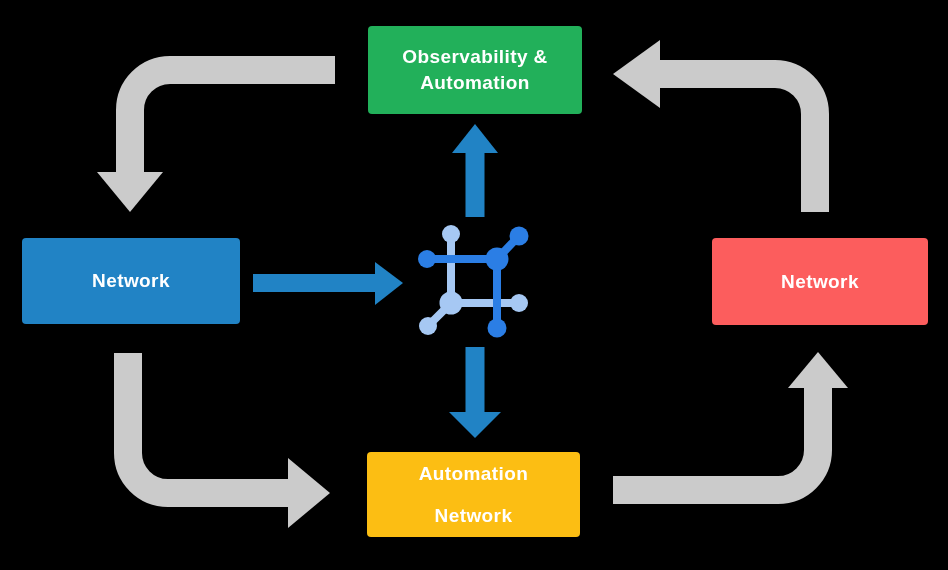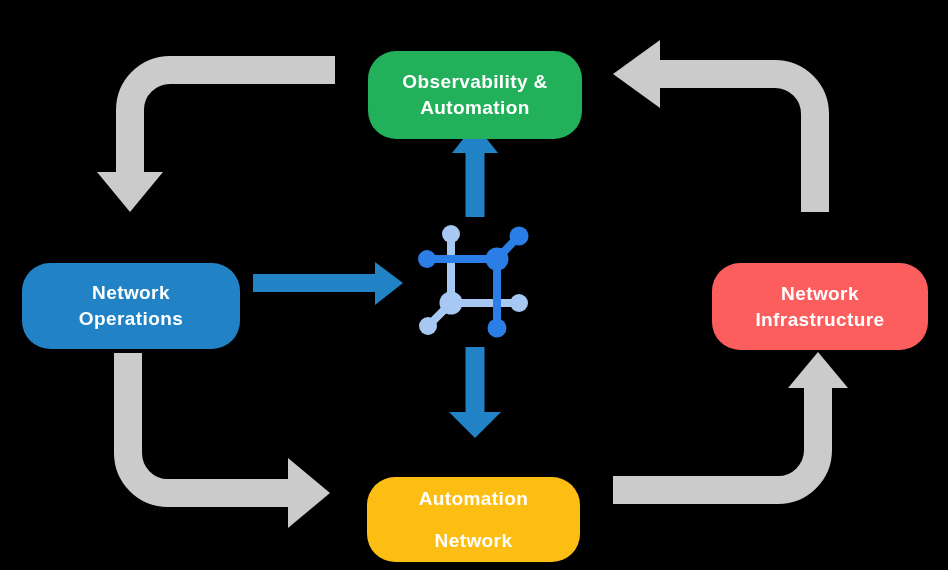--- a/index.html
+++ b/index.html
@@ -16,28 +16,27 @@
     left: 0; top: 0;
     width: 948px; height: 570px;
     display: block;
   }
   .node {
     position: absolute;
     display: flex;
     flex-direction: column;
     align-items: center;
     justify-content: center;
-    border-radius: 28px;
+    border-radius: 4px;
     color: #fff;
     text-align: center;
     font-size: 19px;
     line-height: 26px;
     font-weight: 600;
     letter-spacing: 0.4px;
-    margin-top: 25px;
   }
   .node span { display: block; }
   #node-observability   { left: 368px; top: 26px;  width: 214px; height: 88px; }
   #node-operations      { left: 22px;  top: 238px; width: 218px; height: 86px; }
   #node-infrastructure  { left: 712px; top: 238px; width: 216px; height: 87px; }
   #node-automation      { left: 367px; top: 452px; width: 213px; height: 85px; }
 </style>
 </head>
 <body>
 
@@ -96,26 +95,24 @@
     </g>
   </svg>
 
   <div class="node" id="node-observability" style="background: rgb(34, 176, 90);">
     <span>Observability &amp;</span>
     <span>Automation</span>
   </div>
 
   <div class="node" id="node-operations" style="background: rgb(33, 131, 197);">
     <span>Network</span>
-    <span>Operations</span>
   </div>
 
   <div class="node" id="node-infrastructure" style="background: rgb(252, 93, 93);">
     <span>Network</span>
-    <span>Infrastructure</span>
   </div>
 
   <div class="node" id="node-automation" style="background: rgb(252, 190, 19); gap: 16px;">
     <span>Automation</span>
     <span>Network</span>
   </div>
 
 </div>
 
 </body></html>

